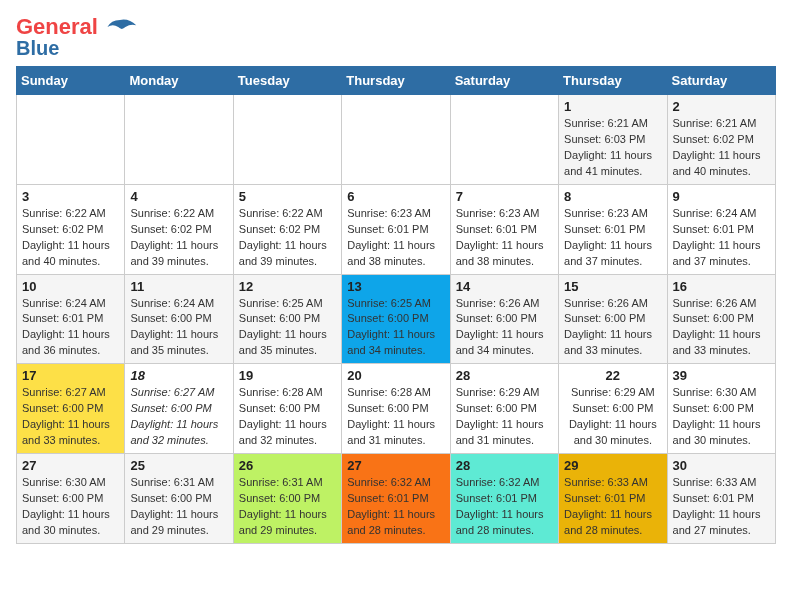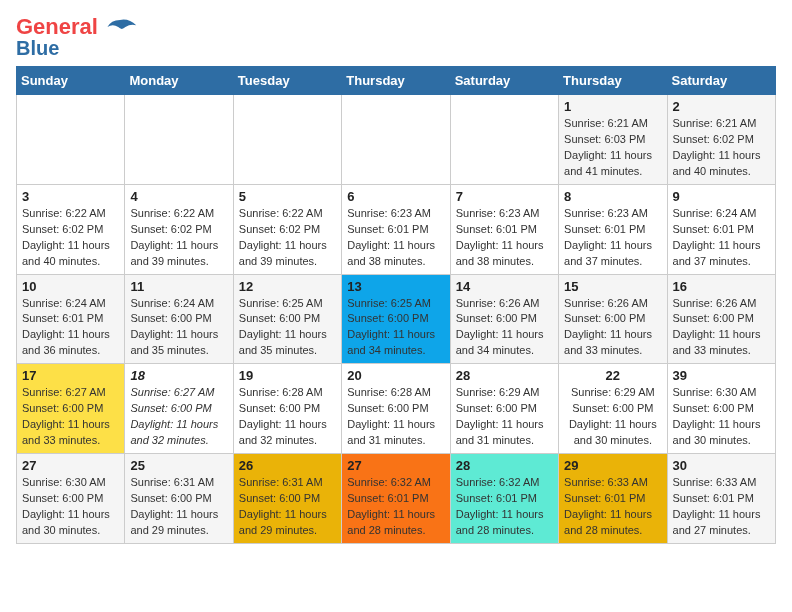--- a/index.html
+++ b/index.html
@@ -280,21 +280,21 @@
           <div class="cell-text" style="white-space: pre-line;">Sunrise: 6:30 AM
 Sunset: 6:00 PM
 Daylight: 11 hours and 30 minutes.</div>
         </td>
         <td style="background: rgb(245, 245, 245);">
           <span class="day-num">25</span>
           <div class="cell-text" style="white-space: pre-line;">Sunrise: 6:31 AM
 Sunset: 6:00 PM
 Daylight: 11 hours and 29 minutes.</div>
         </td>
-        <td style="background: #eab308; margin-top: 35px;">
+        <td style="background: #bef264; margin-top: 35px;">
           <span class="day-num">26</span>
           <div class="cell-text" style="white-space: pre-line;">Sunrise: 6:31 AM
 Sunset: 6:00 PM
 Daylight: 11 hours and 29 minutes.</div>
         </td>
         <td style="background: #f97316;">
           <span class="day-num">27</span>
           <div class="cell-text" style="white-space: pre-line;">Sunrise: 6:32 AM
 Sunset: 6:01 PM
 Daylight: 11 hours and 28 minutes.</div>

